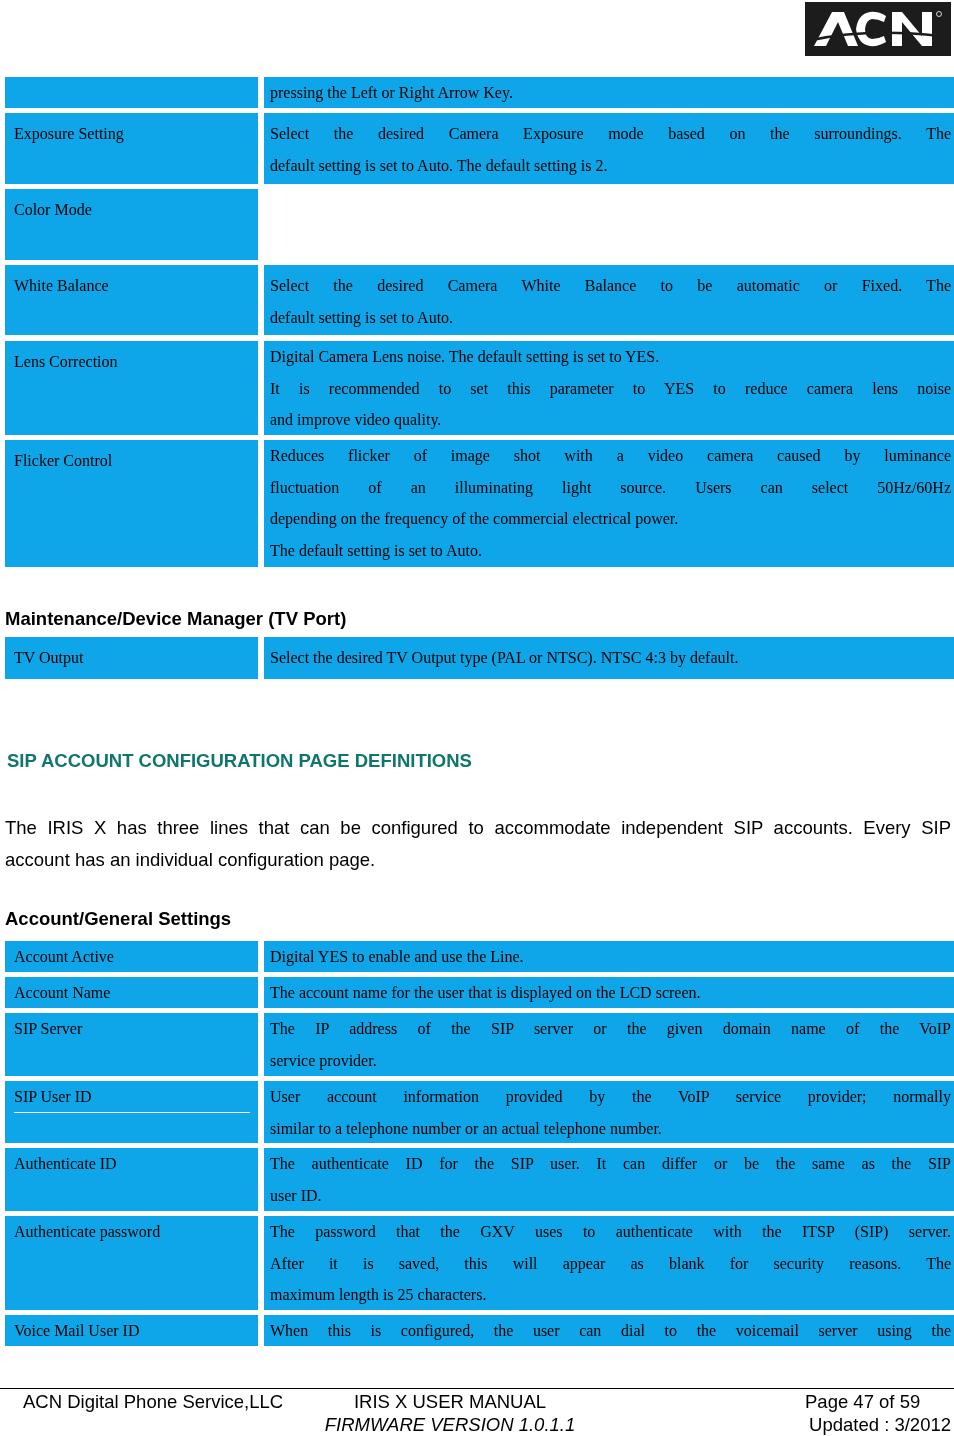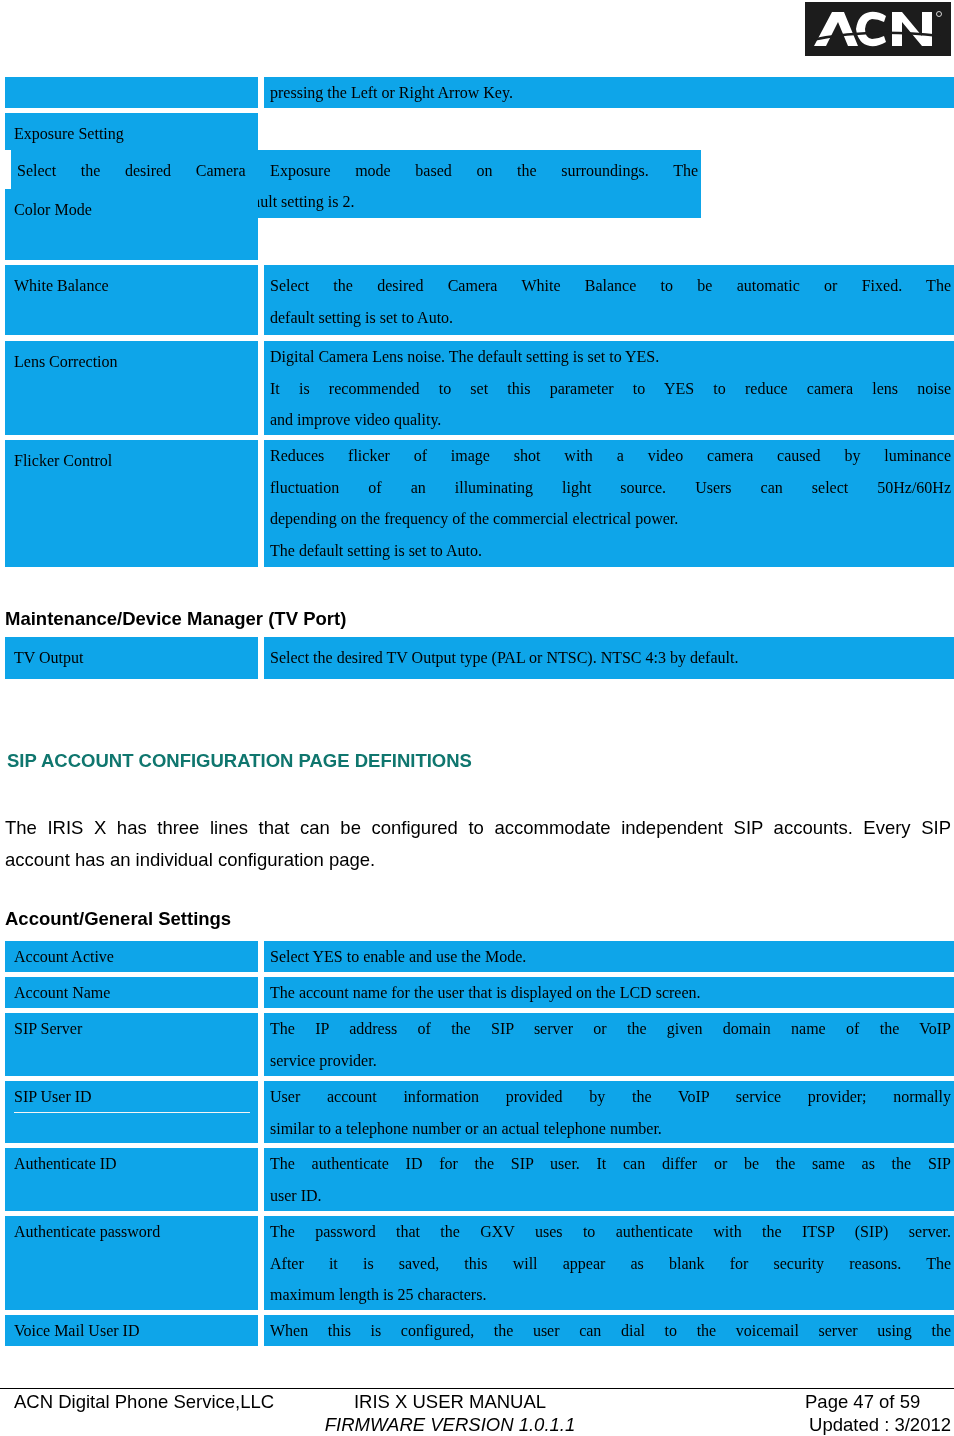--- a/index.html
+++ b/index.html
@@ -16,21 +16,21 @@
   .c2 .ln.last { text-align-last: left; }
   .c2 .ln.free { text-align-last: left; }
   .inner-rule { position: absolute; left: 9px; right: 8px; top: 31px; height: 1px; background: #f4f4f4; }
   .subhead { position: absolute; left: 5px; font-weight: bold; font-size: 18.5px; }
   .section-title { position: absolute; left: 7px; top: 750px; font-weight: bold; font-size: 18.5px; color: #0f766e; }
   .para { position: absolute; left: 5px; top: 812px; width: 946px; font-size: 18.5px; line-height: 31.5px; }
   .para .ln { display: block; white-space: nowrap; }
   .para .ln.j { text-align: justify; text-align-last: justify; }
   .footer-rule { position: absolute; left: 0; top: 1388px; width: 954px; height: 1px; background: #000; }
   .footer { position: absolute; top: 1390px; font-size: 18.5px; line-height: 23px; white-space: nowrap; }
-  .f-left { left: 14px; }
+  .f-left { left: 23px; }
   .f-center { left: 300px; width: 300px; text-align: center; }
   .f-center .it { font-style: italic; display: block; }
   .f-right { left: 803px; width: 148px; text-align: right; }
   .f-right span { display: block; }
 </style>
 </head>
 <body>
 
 <div class="logo">
   <svg width="140" height="46" viewBox="0 0 140 46">
@@ -42,21 +42,21 @@
   </svg>
 </div>
 
 <div class="row" style="top:77px;height:31px;">
   <div class="cell c1"></div>
   <div class="cell c2" style="padding-top:0;">
     <span class="ln last">pressing the Left or Right Arrow Key.</span>
   </div>
 </div>
 
-<div class="row" style="top:113px;height:71px;flex-direction:column;">
+<div class="row" style="top:113px;height:71px;">
   <div class="cell c1">Exposure Setting</div>
   <div class="cell c2">
     <span class="ln">Select the desired Camera Exposure mode based on the surroundings. The</span>
     <span class="ln last">default setting is set to Auto. The default setting is 2.</span>
   </div>
 </div>
 
 <div class="row" style="top:189px;height:71px;">
   <div class="cell c1">Color Mode</div>
 </div>
@@ -100,21 +100,21 @@
 <div class="para">
   <span class="ln j">The IRIS X has three lines that can be configured to accommodate independent SIP accounts. Every SIP</span>
   <span class="ln">account has an individual configuration page.</span>
 </div>
 
 <div class="subhead" style="top:908px;">Account/General Settings</div>
 
 <div class="row" style="top:941px;height:31px;">
   <div class="cell c1" style="padding-top:0;">Account Active</div>
   <div class="cell c2" style="padding-top:0;">
-    <span class="ln free">Select YES to enable and use the Mode.</span>
+    <span class="ln free">Digital YES to enable and use the Line.</span>
   </div>
 </div>
 
 <div class="row" style="top:977px;height:31px;">
   <div class="cell c1" style="padding-top:0;">Account Name</div>
   <div class="cell c2" style="padding-top:0;">
     <span class="ln free">The account name for the user that is displayed on the LCD screen.</span>
   </div>
 </div>
 

